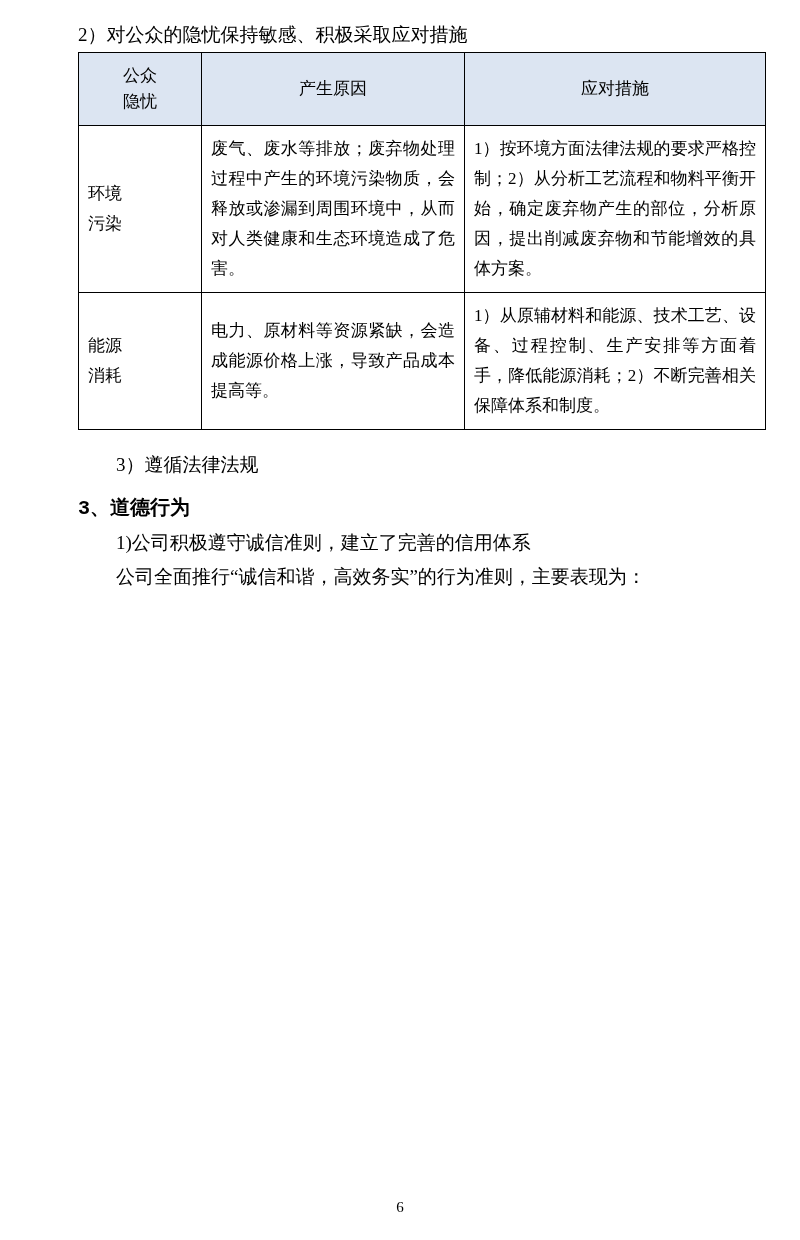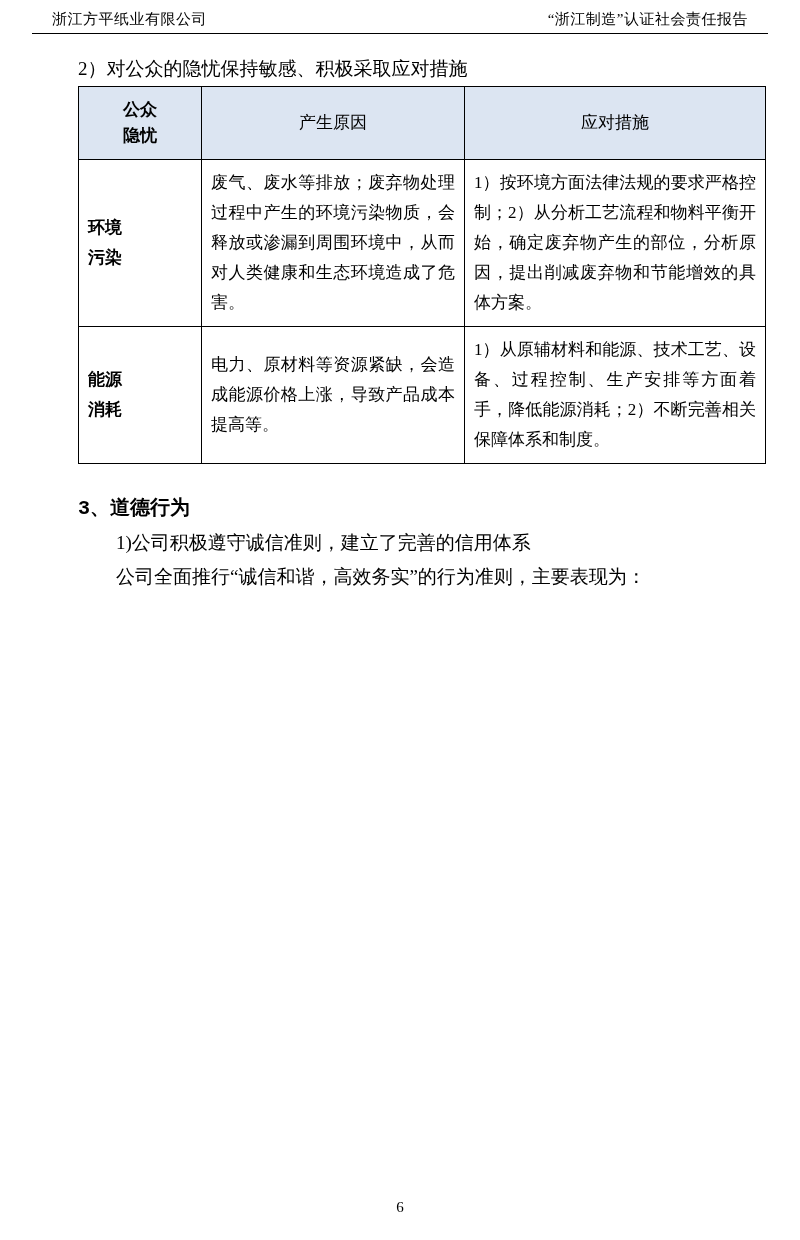--- a/index.html
+++ b/index.html
@@ -94,41 +94,36 @@
   .col2 { width: 250px; }
   .col3 { width: auto; }
   td.center-cell {
   }
   td.body-cell {
     text-align: justify;
     text-justify: inter-ideograph;
   }
   .hdr-two-line {
     display: block;
-    font-weight: bold;
   }
   
   .footer {
     position: absolute;
     left: 0;
     right: 0;
     bottom: 24px;
     text-align: center;
     font-size: 15px;
   }
 </style>
 </head>
 <body>
 
 <div class="page">
 
-  <div class="header">
-    <div class="left">浙江方平纸业有限公司</div>
-    <div class="right">“浙江制造”认证社会责任报告</div>
-  </div>
 
   <div class="content">
 
     <div class="gap-md"></div>
 
     <p class="para">2）对公众的隐忧保持敏感、积极采取应对措施</p>
 
 
 
     <table class="pub">
@@ -157,20 +152,21 @@
             <span class="hdr-two-line">消耗</span>
           </td>
           <td class="col2 body-cell">电力、原材料等资源紧缺，会造成能源价格上涨，导致产品成本提高等。</td>
           <td class="col3 body-cell">1）从原辅材料和能源、技术工艺、设备、过程控制、生产安排等方面着手，降低能源消耗；2）不断完善相关保障体系和制度。</td>
         </tr>
       </tbody>
     </table>
 
     <div class="gap-md"></div>
 
+    <p class="para indent">3）遵循法律法规</p>
 
 
     <div class="gap-sm"></div>
 
     <p class="section-head">3、道德行为</p>
 
     <p class="para indent">1)公司积极遵守诚信准则，建立了完善的信用体系</p>
 
     <p class="para indent">公司全面推行“诚信和谐，高效务实”的行为准则，主要表现为：</p>
 

